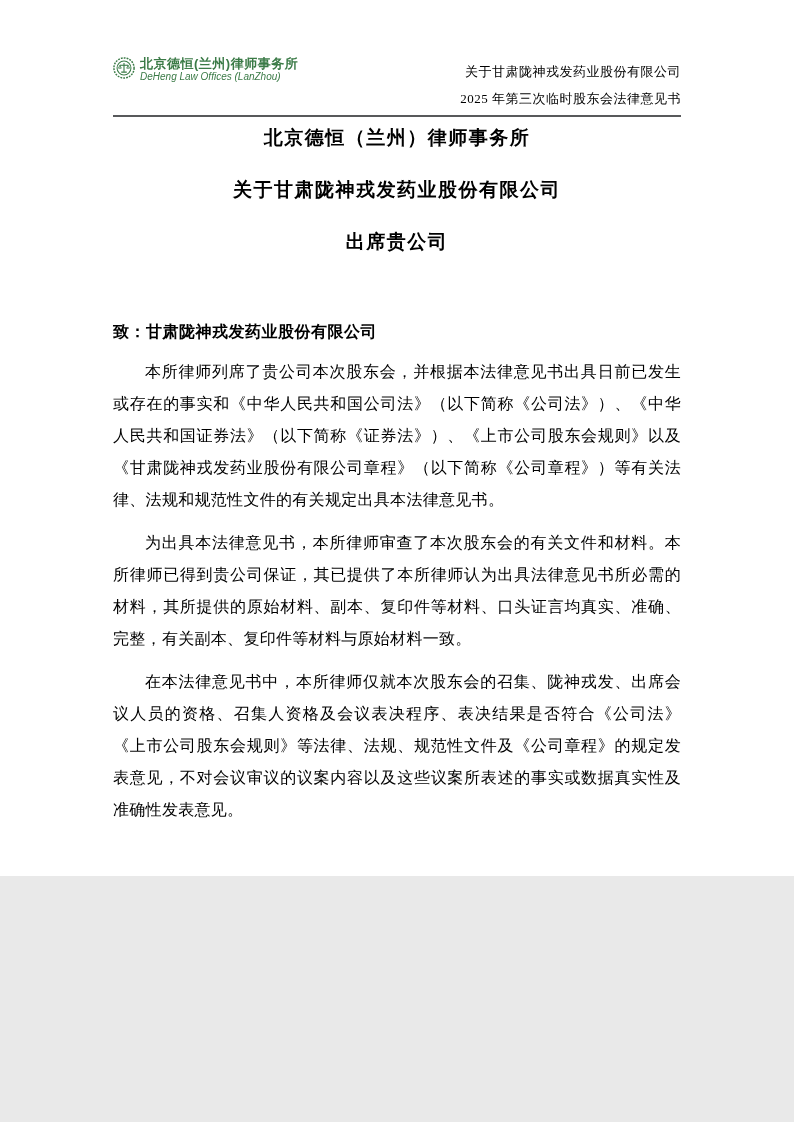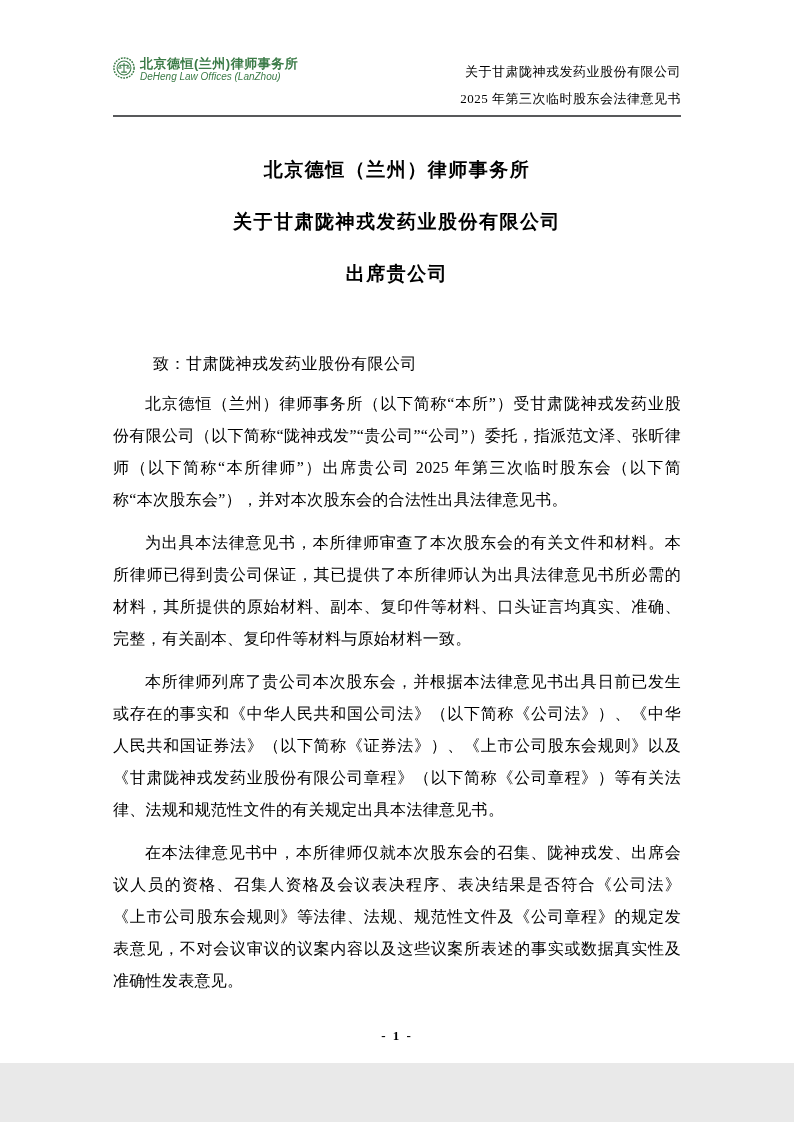--- a/index.html
+++ b/index.html
@@ -1,20 +1,20 @@
 <!DOCTYPE html>
 <html><head>
 <meta charset="utf-8">
 <style>
   * { margin: 0; padding: 0; box-sizing: border-box; }
   html, body { background: #e9e9e9; }
   .page {
     position: relative;
     width: 794px;
-    height: 1063px;
+    height: 876px;
     margin: 0 auto;
     background: #ffffff;
     font-family: "Liberation Serif", "DejaVu Serif", serif;
     color: #000;
     overflow: hidden;
   }
   .content {
     padding: 55px 113px 0 113px;
   }
   
@@ -51,40 +51,39 @@
     color: #000;
     letter-spacing: 0.5px;
     margin-top: 3px;
   }
   .divider {
     height: 0;
     border-top: 2px solid #58595b;
     margin-top: 3px;
   }
   
-  .titles { margin-top: 40px; }
+  .titles { margin-top: 8px; }
   .title-line {
     text-align: center;
     font-size: 19px;
     font-weight: bold;
     line-height: 26px;
     letter-spacing: 1.5px;
     margin-top: 26px;
     font-family: "Liberation Serif", "DejaVu Serif", serif;
   }
   .title-line:first-child { margin-top: 0; }
   
   .salutation {
     margin-top: 64px;
     font-family: "Liberation Sans", "DejaVu Sans", sans-serif;
-    font-weight: normal;
+    font-weight: bold;
     font-size: 16px;
     line-height: 26px;
     letter-spacing: 0.5px;
-    margin-left: 40px;
   }
   .para {
     margin-top: 11px;
     font-size: 16px;
     line-height: 32px;
     text-align: justify;
     text-indent: 2em;
     letter-spacing: 0.3px;
   }
   .para:first-of-type { margin-top: 13px; }
@@ -130,22 +129,21 @@
     <div class="divider"></div>
 
     <section class="titles">
       <div class="title-line">北京德恒（兰州）律师事务所</div>
       <div class="title-line">关于甘肃陇神戎发药业股份有限公司</div>
       <div class="title-line">出席贵公司</div>
     </section>
 
     <section>
       <p class="salutation">致：甘肃陇神戎发药业股份有限公司</p>
-      <p class="para">北京德恒（兰州）律师事务所（以下简称“本所”）受甘肃陇神戎发药业股份有限公司（以下简称“陇神戎发”“贵公司”“公司”）委托，指派范文泽、张昕律师（以下简称“本所律师”）出席贵公司 2025 年第三次临时股东会（以下简称“本次股东会”），并对本次股东会的合法性出具法律意见书。</p>
+      <p class="para">本所律师列席了贵公司本次股东会，并根据本法律意见书出具日前已发生或存在的事实和《中华人民共和国公司法》（以下简称《公司法》）、《中华人民共和国证券法》（以下简称《证券法》）、《上市公司股东会规则》以及《甘肃陇神戎发药业股份有限公司章程》（以下简称《公司章程》）等有关法律、法规和规范性文件的有关规定出具本法律意见书。</p>
       <p class="para">为出具本法律意见书，本所律师审查了本次股东会的有关文件和材料。本所律师已得到贵公司保证，其已提供了本所律师认为出具法律意见书所必需的材料，其所提供的原始材料、副本、复印件等材料、口头证言均真实、准确、完整，有关副本、复印件等材料与原始材料一致。</p>
-      <p class="para">本所律师列席了贵公司本次股东会，并根据本法律意见书出具日前已发生或存在的事实和《中华人民共和国公司法》（以下简称《公司法》）、《中华人民共和国证券法》（以下简称《证券法》）、《上市公司股东会规则》以及《甘肃陇神戎发药业股份有限公司章程》（以下简称《公司章程》）等有关法律、法规和规范性文件的有关规定出具本法律意见书。</p>
       <p class="para">在本法律意见书中，本所律师仅就本次股东会的召集、陇神戎发、出席会议人员的资格、召集人资格及会议表决程序、表决结果是否符合《公司法》《上市公司股东会规则》等法律、法规、规范性文件及《公司章程》的规定发表意见，不对会议审议的议案内容以及这些议案所表述的事实或数据真实性及准确性发表意见。</p>
     </section>
 
   </div>
 
   <div class="page-number">- 1 -</div>
 </div>
 
 </body></html>

